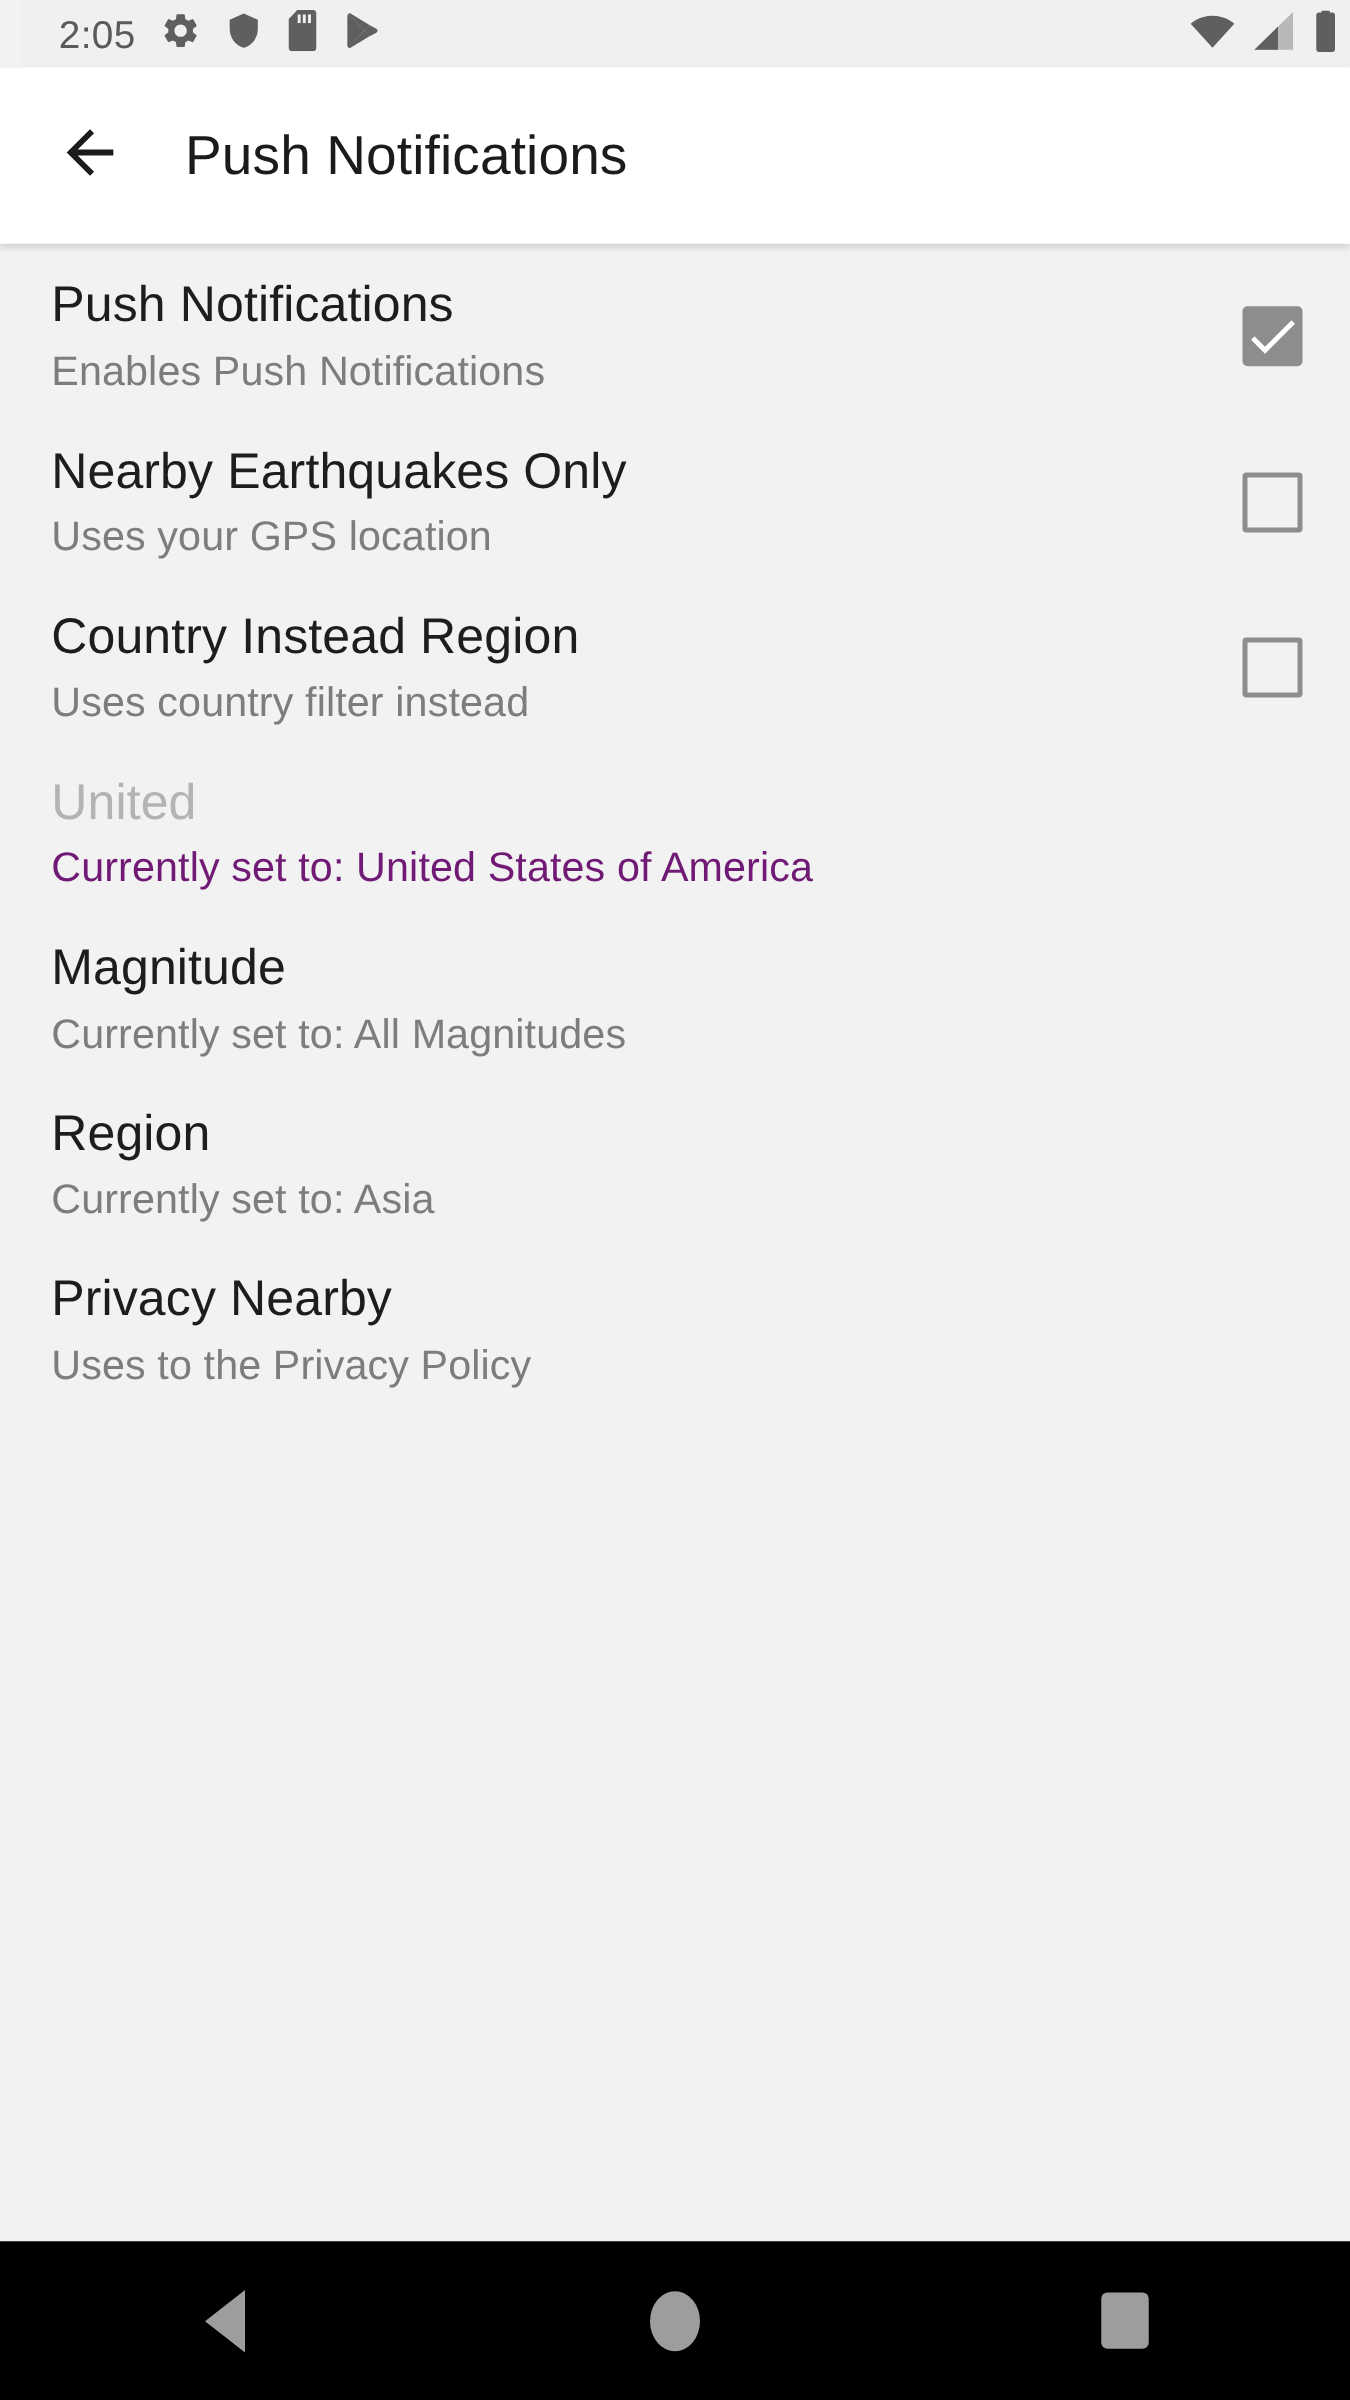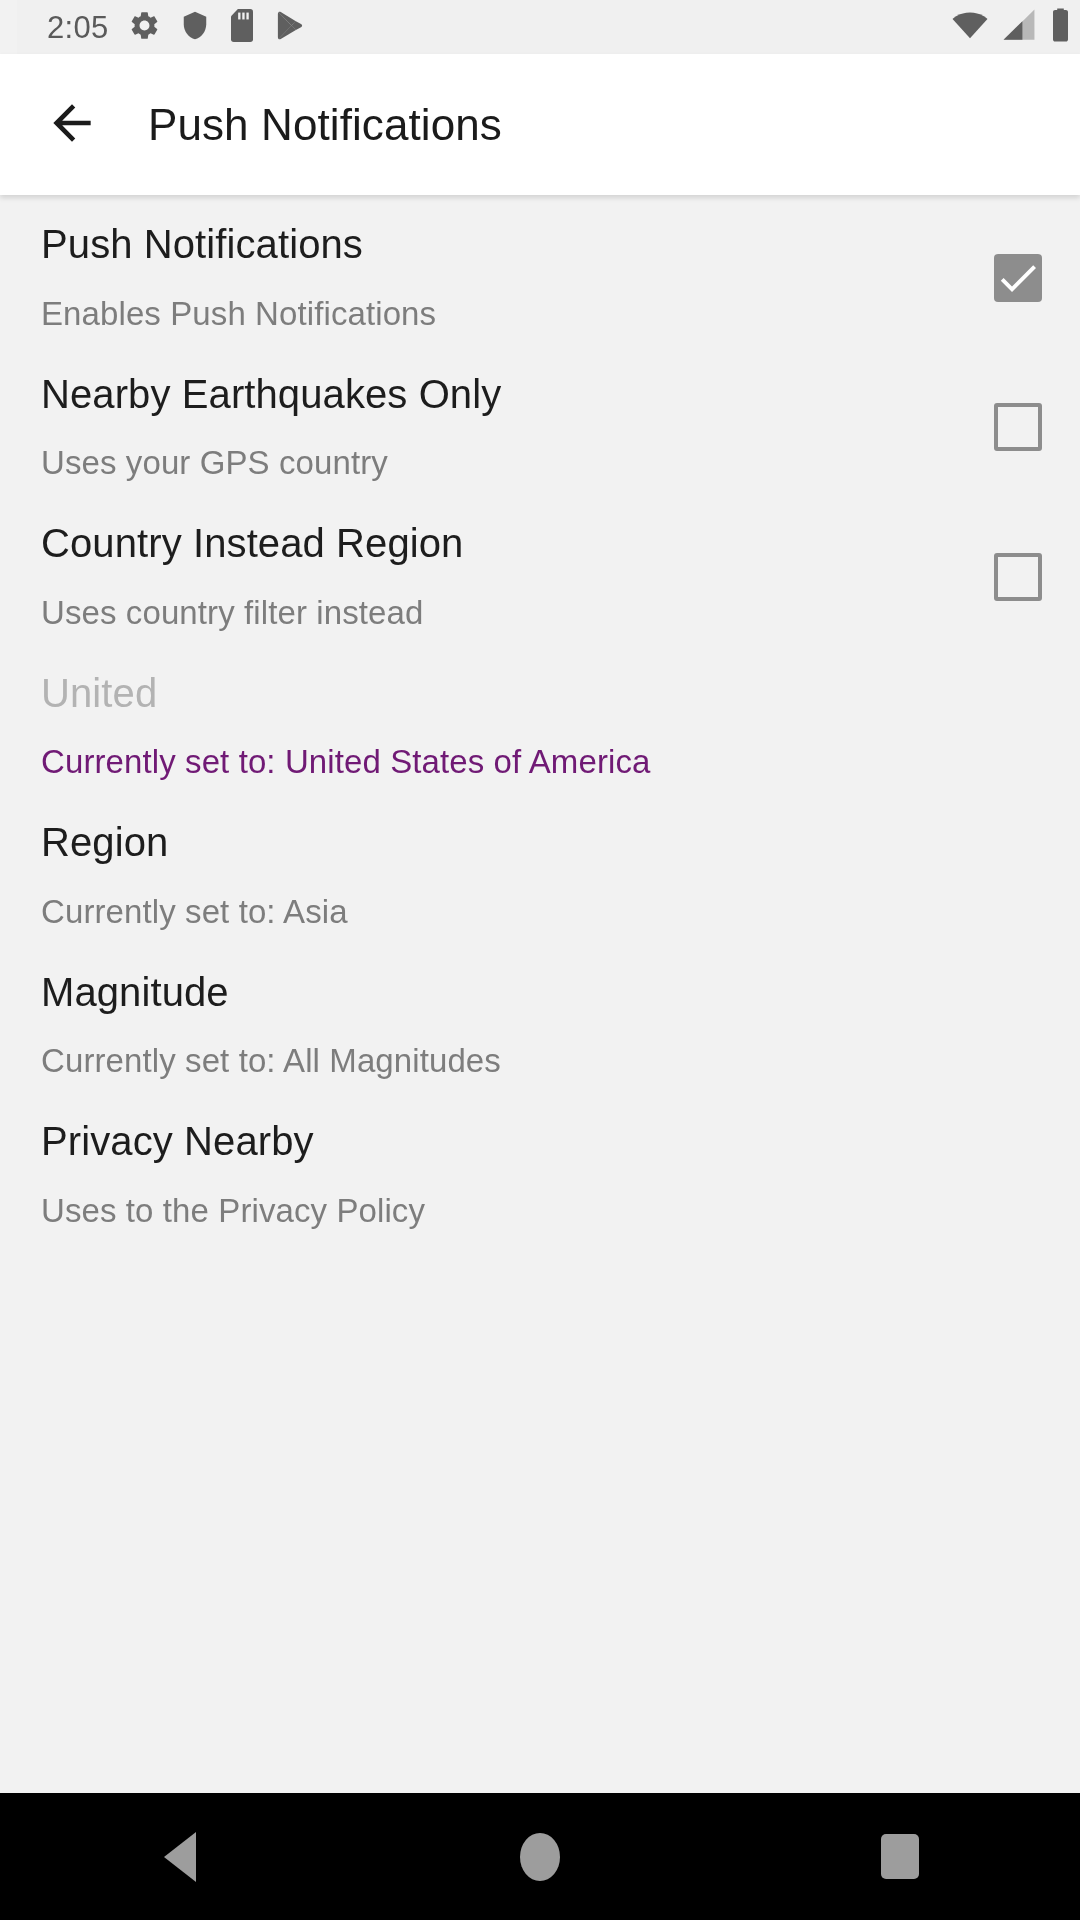--- a/index.html
+++ b/index.html
@@ -48,21 +48,21 @@
     position:relative; display:flex; align-items:center;
     min-height:116px; padding:19px 38px 19px 41px;
   }
   .pref-text { flex:1 1 auto; min-width:0; }
   .pref-title {
     font-size:40px; color:#1d1d1d; line-height:1.14;
     letter-spacing:0.1px; white-space:nowrap;
   }
   .pref-summary {
     font-size:33px; color:#7d7d7d; line-height:1.18;
-    margin-top:27px; letter-spacing:0.1px; white-space:nowrap;
+    margin-top:10px; letter-spacing:0.1px; white-space:nowrap;
   }
   .pref-row.disabled .pref-title { color:#b3b3b3; }
   .pref-row.disabled .pref-summary { color:#701a75; }
 
   .checkbox {
     flex:none; width:48px; height:48px; margin-left:24px;
     position:relative;
   }
   .checkbox.unchecked {
     border:4px solid #8d8d8d; border-radius:3px; background:transparent;
@@ -175,21 +175,21 @@
       <div class="checkbox checked">
         <svg width="48" height="48" viewBox="0 0 24 24">
           <path fill="#ffffff" d="M9 16.2L4.8 12l-1.4 1.4L9 19 21 7l-1.4-1.4L9 16.2z"></path>
         </svg>
       </div>
     </div>
 
     <div class="pref-row">
       <div class="pref-text">
         <div class="pref-title">Nearby Earthquakes Only</div>
-        <div class="pref-summary">Uses your GPS country</div>
+        <div class="pref-summary">Uses your GPS location</div>
       </div>
       <div class="checkbox unchecked"></div>
     </div>
 
     <div class="pref-row">
       <div class="pref-text">
         <div class="pref-title">Country Instead Region</div>
         <div class="pref-summary">Uses country filter instead</div>
       </div>
       <div class="checkbox unchecked"></div>
@@ -197,29 +197,29 @@
 
     <div class="pref-row disabled">
       <div class="pref-text">
         <div class="pref-title">United</div>
         <div class="pref-summary">Currently set to: United States of America</div>
       </div>
     </div>
 
     <div class="pref-row">
       <div class="pref-text">
+        <div class="pref-title">Magnitude</div>
+        <div class="pref-summary">Currently set to: All Magnitudes</div>
+      </div>
+    </div>
+
+    <div class="pref-row">
+      <div class="pref-text">
         <div class="pref-title">Region</div>
         <div class="pref-summary">Currently set to: Asia</div>
-      </div>
-    </div>
-
-    <div class="pref-row">
-      <div class="pref-text">
-        <div class="pref-title">Magnitude</div>
-        <div class="pref-summary">Currently set to: All Magnitudes</div>
       </div>
     </div>
 
     <div class="pref-row">
       <div class="pref-text">
         <div class="pref-title">Privacy Nearby</div>
         <div class="pref-summary">Uses to the Privacy Policy</div>
       </div>
     </div>
 

